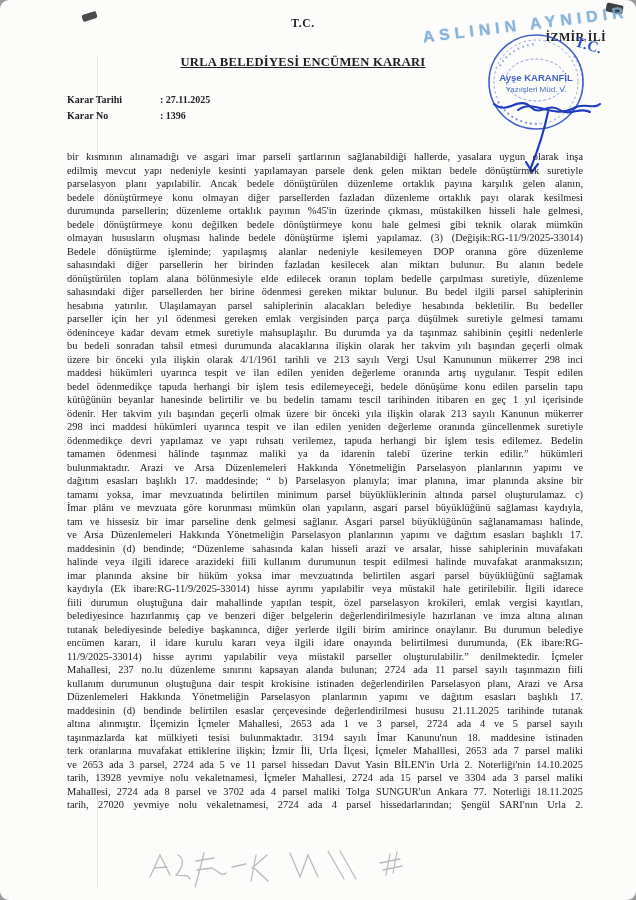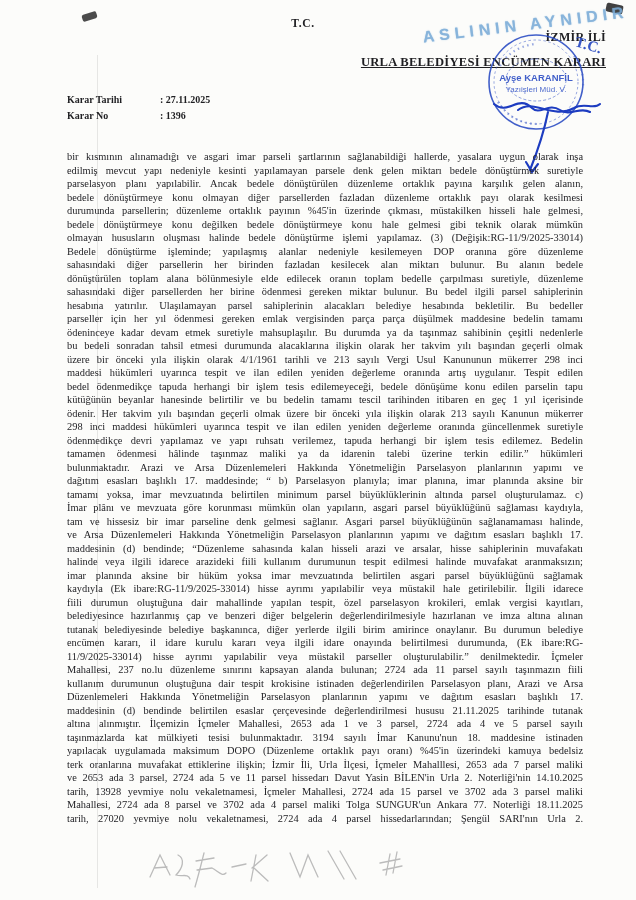--- a/index.html
+++ b/index.html
@@ -1,26 +1,27 @@
 <!DOCTYPE html>
 <html><head>
 <meta charset="utf-8">
 <style>
   html,body{margin:0;padding:0;background:#9a9a9a;}
   .page{
     position:relative; width:636px; height:900px; margin:0 auto;
     background:#fcfcfa; overflow:hidden;
     font-family:"Liberation Serif","DejaVu Serif",serif;
     color:#1f1f22;
+    border-radius:9px;
   }
   
   .header{position:absolute; top:17px; left:0; width:606px; text-align:center;}
   .hdr-tc{font-size:11.5px; font-weight:bold; letter-spacing:.6px;}
   .hdr-prov{font-size:12px; font-weight:bold; margin-top:1px; letter-spacing:.3px;text-align:right;}
-  .hdr-title{font-size:12.6px; font-weight:bold; text-decoration:underline; margin-top:10px; letter-spacing:.25px;text-align:right;}
+  .hdr-title{font-size:12.6px; font-weight:bold; text-decoration:underline; margin-top:10px; letter-spacing:.25px;}
   
   .meta{position:absolute; top:92px; left:67px; font-size:10px; font-weight:bold;}
   .meta-row{display:flex; line-height:16px;}
   .meta-label{width:93px;}
   
   .body-text{position:absolute; top:150px; left:67px; width:516px;
     font-size:10.4px; line-height:13.5px; color:#232327;}
   .body-text .line{text-align:justify; text-align-last:justify; word-spacing:.5px;}
   
   .stamp-area{position:absolute; left:418px; top:6px; width:218px; height:168px; pointer-events:none;}
@@ -96,21 +97,21 @@
       <div class="line">parselasyon planı yapılabilir. Ancak bedele dönüştürülen düzenleme ortaklık payına karşılık gelen alanın,</div>
       <div class="line">bedele dönüştürmeye konu olmayan diğer parsellerden fazladan düzenleme ortaklık payı olarak kesilmesi</div>
       <div class="line">durumunda parsellerin; düzenleme ortaklık payının %45'in üzerinde çıkması, müstakilken hisseli hale gelmesi,</div>
       <div class="line">bedele dönüştürmeye konu değilken bedele dönüştürmeye konu hale gelmesi gibi teknik olarak mümkün</div>
       <div class="line">olmayan hususların oluşması halinde bedele dönüştürme işlemi yapılamaz. (3) (Değişik:RG-11/9/2025-33014)</div>
       <div class="line">Bedele dönüştürme işleminde; yapılaşmış alanlar nedeniyle kesilemeyen DOP oranına göre düzenleme</div>
       <div class="line">sahasındaki diğer parsellerin her birinden fazladan kesilecek alan miktarı bulunur. Bu alanın bedele</div>
       <div class="line">dönüştürülen toplam alana bölünmesiyle elde edilecek oranın toplam bedelle çarpılması suretiyle, düzenleme</div>
       <div class="line">sahasındaki diğer parsellerden her birine ödenmesi gereken miktar bulunur. Bu bedel ilgili parsel sahiplerinin</div>
       <div class="line">hesabına yatırılır. Ulaşılamayan parsel sahiplerinin alacakları belediye hesabında bekletilir. Bu bedeller</div>
-      <div class="line">parseller için her yıl ödenmesi gereken emlak vergisinden parça parça düşülmek maddesine bedelin tamamı</div>
+      <div class="line">parseller için her yıl ödenmesi gereken emlak vergisinden parça parça düşülmek suretiyle gelmesi tamamı</div>
       <div class="line">ödeninceye kadar devam etmek suretiyle mahsuplaşılır. Bu durumda ya da taşınmaz sahibinin çeşitli nedenlerle</div>
       <div class="line">bu bedeli sonradan tahsil etmesi durumunda alacaklarına ilişkin olarak her takvim yılı başından geçerli olmak</div>
       <div class="line">üzere bir önceki yıla ilişkin olarak 4/1/1961 tarihli ve 213 sayılı Vergi Usul Kanununun mükerrer 298 inci</div>
       <div class="line">maddesi hükümleri uyarınca tespit ve ilan edilen yeniden değerleme oranında artış uygulanır. Tespit edilen</div>
       <div class="line">bedel ödenmedikçe tapuda herhangi bir işlem tesis edilemeyeceği, bedele dönüşüme konu edilen parselin tapu</div>
       <div class="line">kütüğünün beyanlar hanesinde belirtilir ve bu bedelin tamamı tescil tarihinden itibaren en geç 1 yıl içerisinde</div>
       <div class="line">ödenir. Her takvim yılı başından geçerli olmak üzere bir önceki yıla ilişkin olarak 213 sayılı Kanunun mükerrer</div>
       <div class="line">298 inci maddesi hükümleri uyarınca tespit ve ilan edilen yeniden değerleme oranında güncellenmek suretiyle</div>
       <div class="line">ödenmedikçe devri yapılamaz ve yapı ruhsatı verilemez, tapuda herhangi bir işlem tesis edilemez. Bedelin</div>
       <div class="line">tamamen ödenmesi hâlinde taşınmaz maliki ya da idarenin talebi üzerine terkin edilir.” hükümleri</div>
@@ -128,24 +129,23 @@
       <div class="line">belediyesince hazırlanmış çap ve benzeri diğer belgelerin değerlendirilmesiyle hazırlanan ve imza altına alınan</div>
       <div class="line">tutanak belediyesinde belediye başkanınca, diğer yerlerde ilgili birim amirince onaylanır. Bu durumun belediye</div>
       <div class="line">encümen kararı, il idare kurulu kararı veya ilgili idare onayında belirtilmesi durumunda, (Ek ibare:RG-</div>
       <div class="line">11/9/2025-33014) hisse ayrımı yapılabilir veya müstakil parseller oluşturulabilir.” denilmektedir. İçmeler</div>
       <div class="line">Mahallesi, 237 no.lu düzenleme sınırını kapsayan alanda bulunan; 2724 ada 11 parsel sayılı taşınmazın fiili</div>
       <div class="line">kullanım durumunun oluştuğuna dair tespit krokisine istinaden değerlendirilen Parselasyon planı, Arazi ve Arsa</div>
       <div class="line">Düzenlemeleri Hakkında Yönetmeliğin Parselasyon planlarının yapımı ve dağıtım esasları başlıklı 17.</div>
       <div class="line">maddesinin (d) bendinde belirtilen esaslar çerçevesinde değerlendirilmesi hususu 21.11.2025 tarihinde tutanak</div>
       <div class="line">altına alınmıştır. İlçemizin İçmeler Mahallesi, 2653 ada 1 ve 3 parsel, 2724 ada 4 ve 5 parsel sayılı</div>
       <div class="line">taşınmazlarda kat mülkiyeti tesisi bulunmaktadır. 3194 sayılı İmar Kanunu'nun 18. maddesine istinaden</div>
-      <div class="line">yapılacak uygulamada maksimum DOPO (Düzenleme ortaklık payı oranı) %45'in üzerindeki kamuya bedelsiz</div>
       <div class="line">terk oranlarına muvafakat ettiklerine ilişkin; İzmir İli, Urla İlçesi, İçmeler Mahalllesi, 2653 ada 7 parsel maliki</div>
       <div class="line">ve 2653 ada 3 parsel, 2724 ada 5 ve 11 parsel hissedarı Davut Yasin BİLEN'in Urla 2. Noterliği'nin 14.10.2025</div>
-      <div class="line">tarih, 13928 yevmiye nolu vekaletnamesi, İçmeler Mahallesi, 2724 ada 15 parsel ve 3702 ada 3 parsel maliki</div>
+      <div class="line">tarih, 13928 yevmiye nolu vekaletnamesi, İçmeler Mahallesi, 2724 ada 15 parsel ve 3304 ada 3 parsel maliki</div>
       <div class="line">Mahallesi, 2724 ada 8 parsel ve 3702 ada 4 parsel maliki Tolga SUNGUR'un Ankara 77. Noterliği 18.11.2025</div>
       <div class="line">tarih, 27020 yevmiye nolu vekaletnamesi, 2724 ada 4 parsel hissedarlarından; Şengül SARI'nın Urla 2.</div>
     </div>
 
   <svg class="handwriting-svg" width="310" height="58" viewBox="0 0 310 58">
     <g stroke="#b5b5b5" stroke-width="1.3" fill="none" stroke-linecap="round" opacity="0.9">
       <path d="M22,34 L32,12 L42,32 M26,25 L39,24"></path>
       <path d="M50,12 C58,16 54,26 48,32 C54,34 60,30 62,36"></path>
       <path d="M76,10 C73,22 70,34 67,44 M68,18 L86,15 M69,27 L84,25 C90,28 94,34 98,30"></path>
       <path d="M104,24 L118,21"></path>

